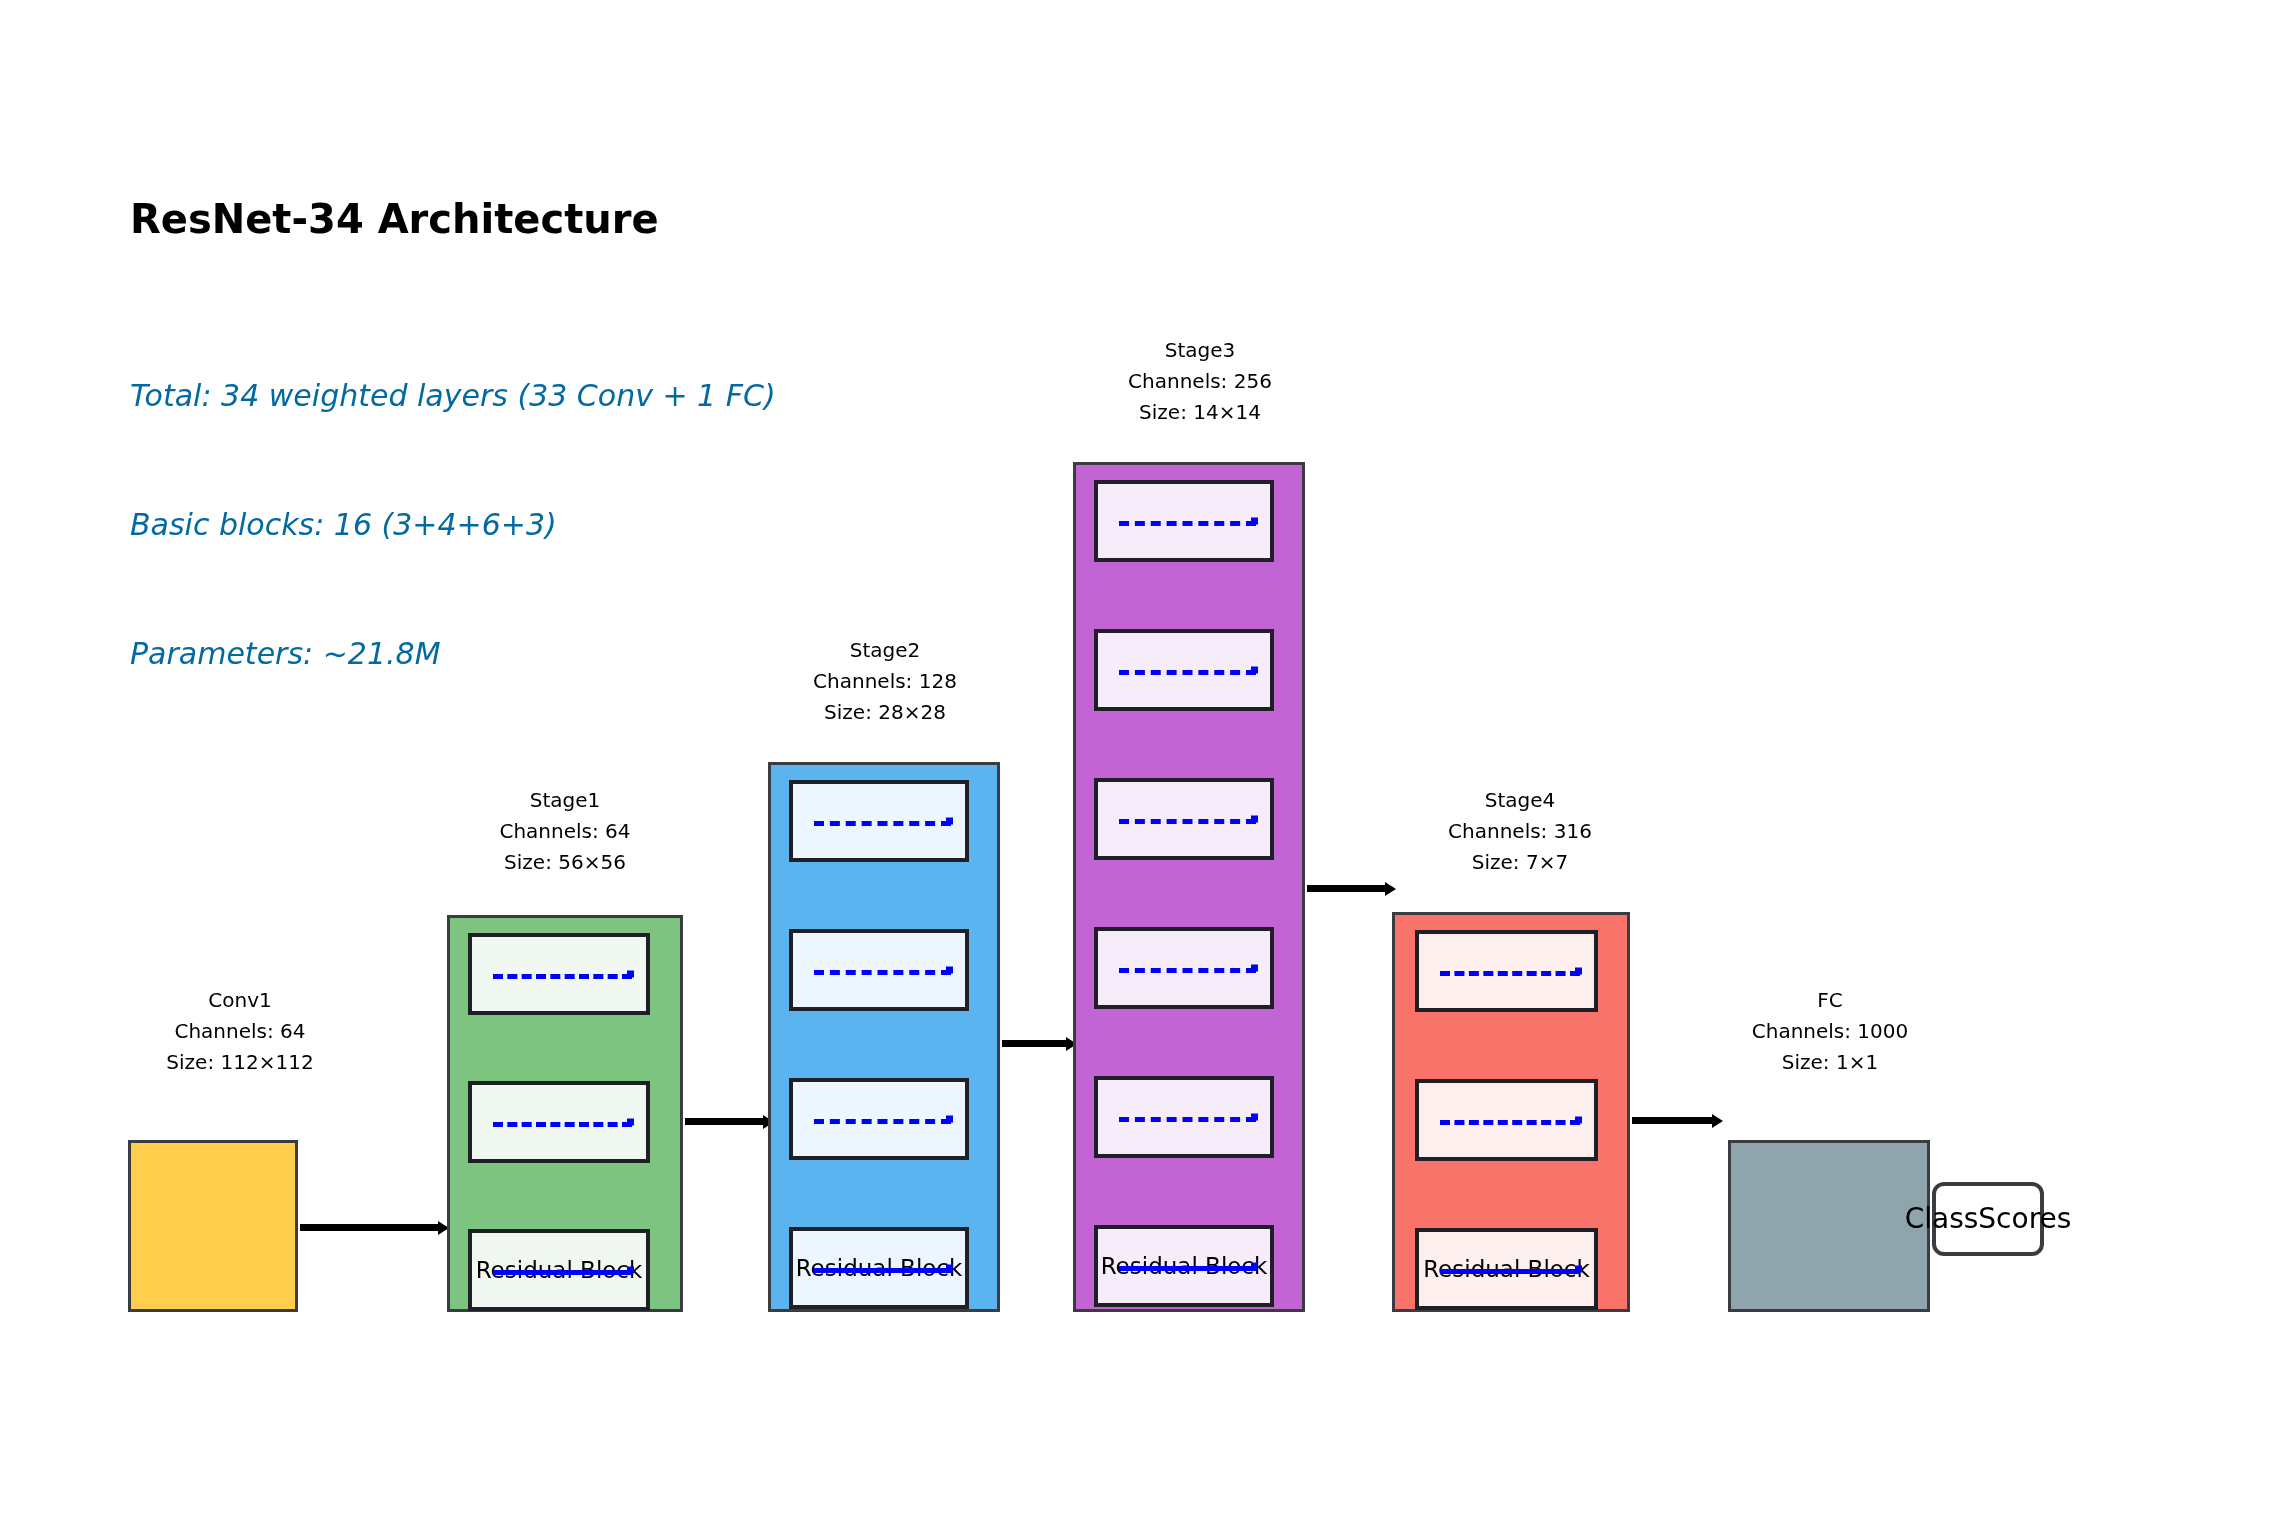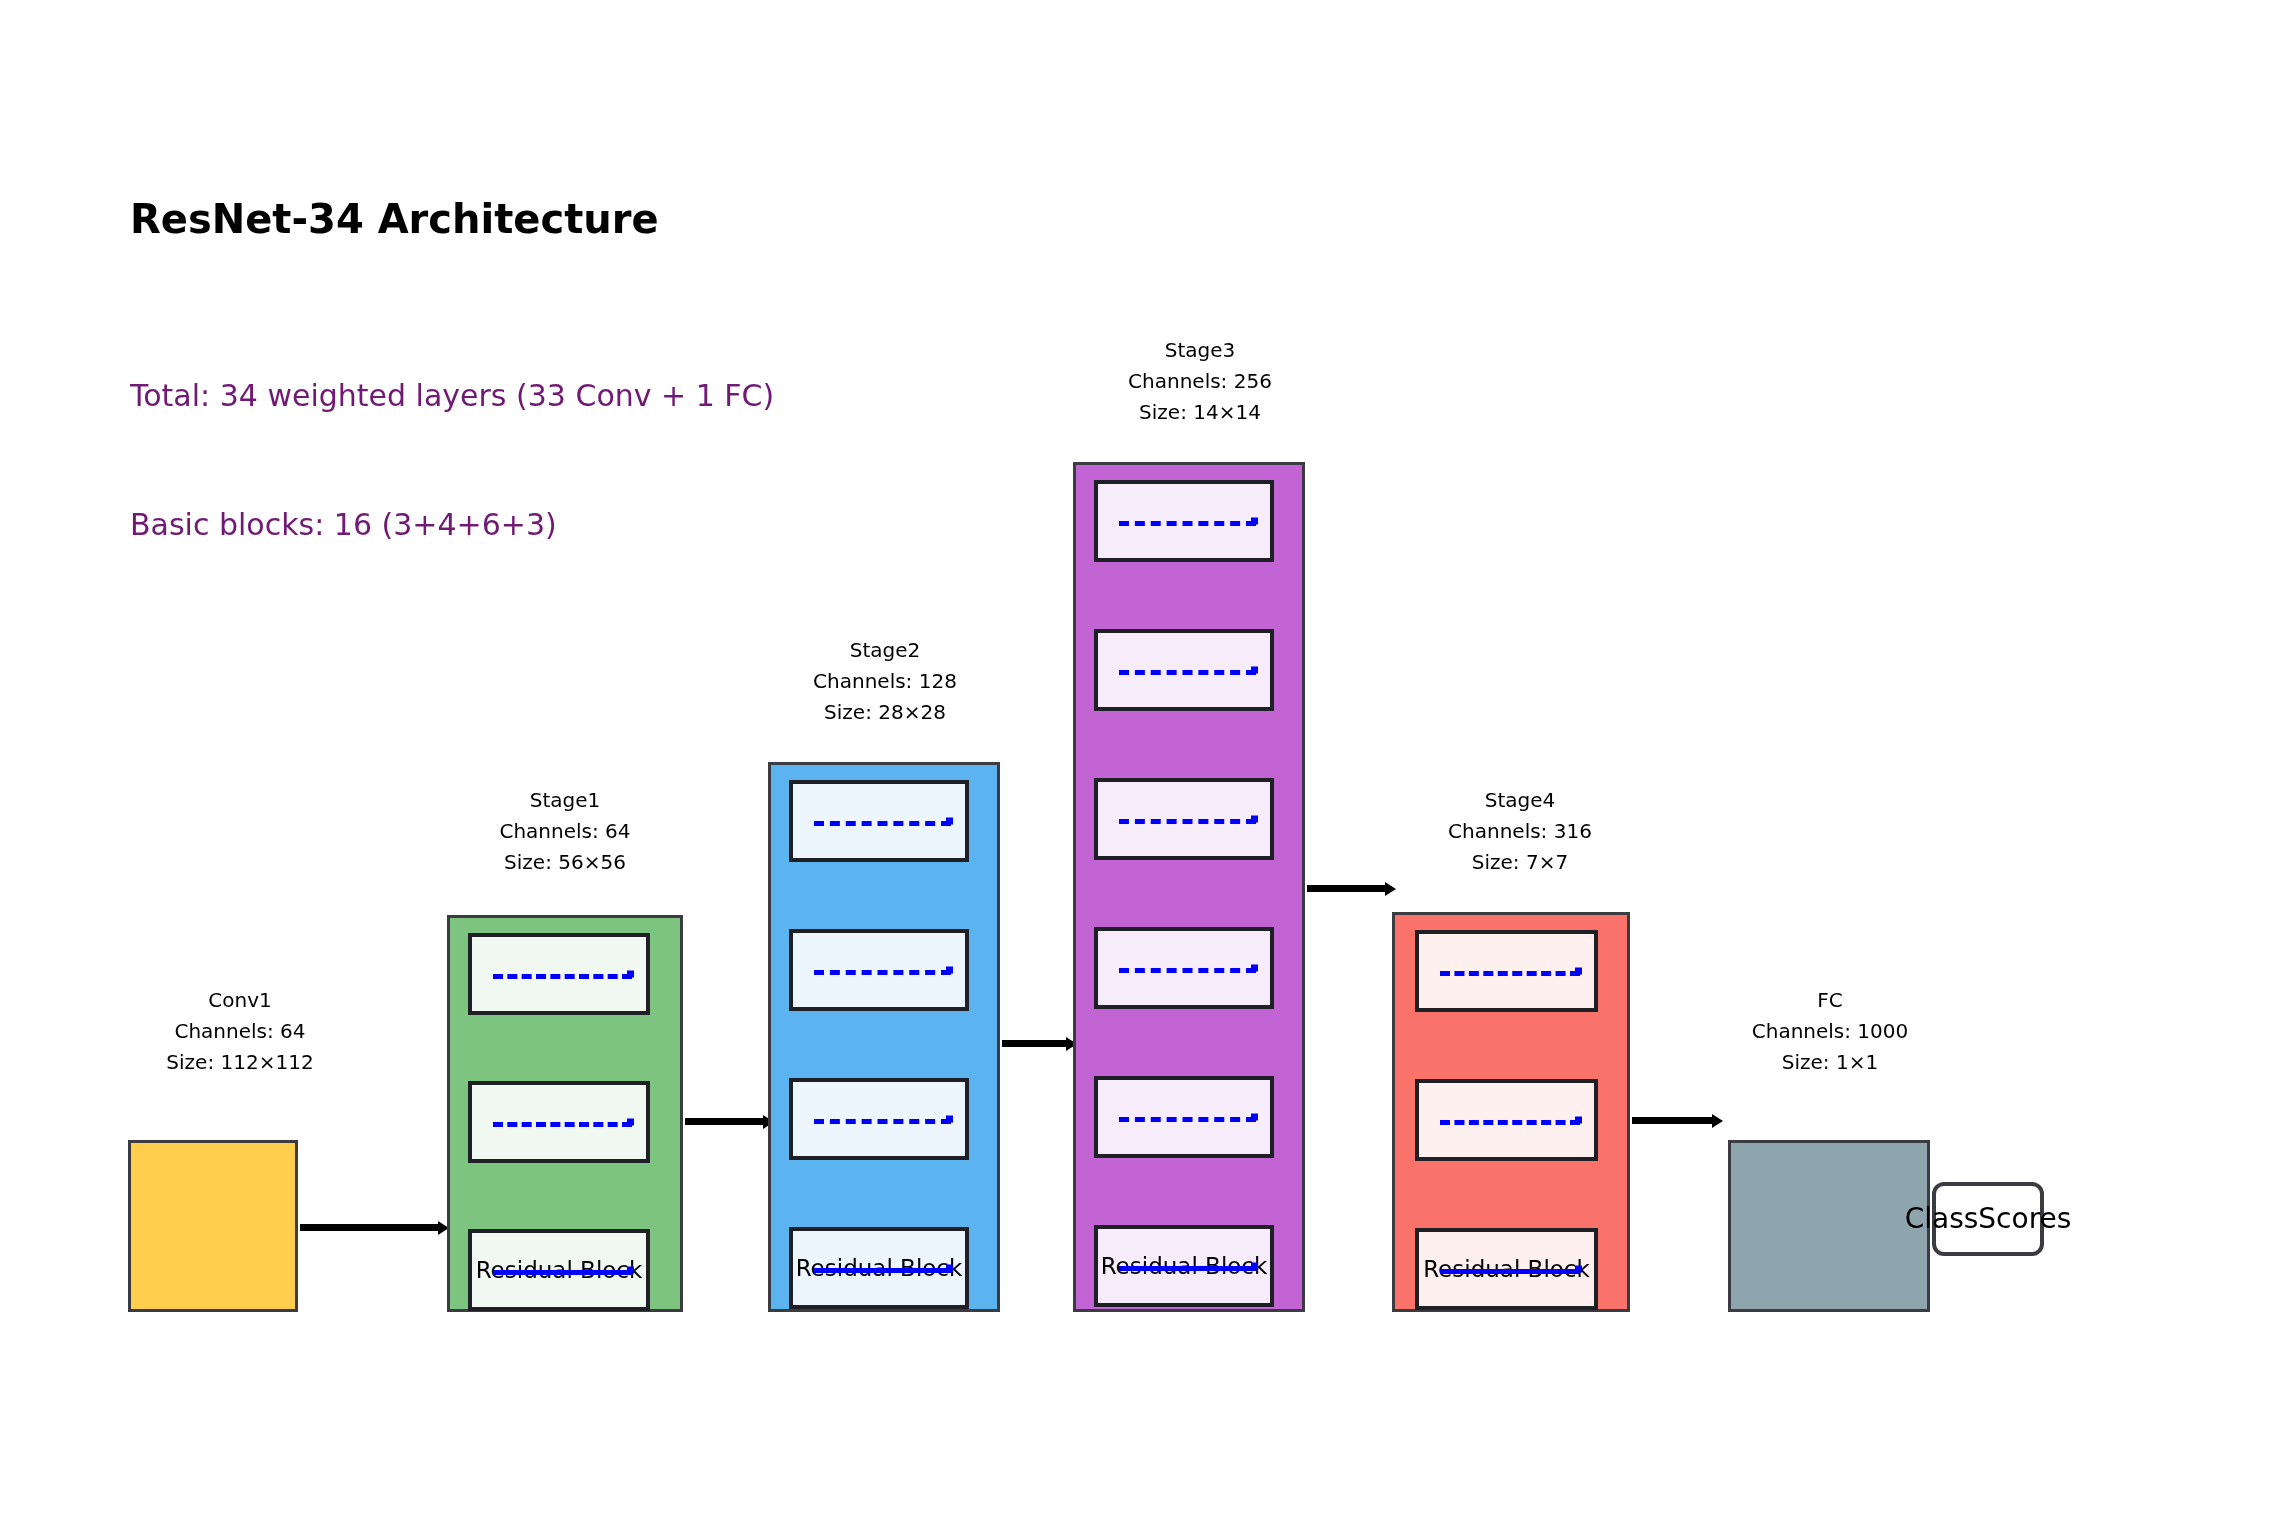--- a/index.html
+++ b/index.html
@@ -28,22 +28,23 @@
     color: #000000;
     letter-spacing: 0px;
     white-space: nowrap;
   }
   #subtitle {
     position: absolute;
     left: 130px;
     top: 288px;
     font-size: 30px;
     line-height: 43px;
-    color: #701a75;
+    color: #0369a1;
     white-space: pre;
+    font-style: italic;
   }
   .sub-line { display: block; }
 
   
   .col-label {
     position: absolute;
     text-align: center;
     font-size: 20px;
     line-height: 31px;
     color: #000000;
@@ -136,20 +137,21 @@
 </head>
 <body>
 
 <div id="canvas">
 
   <div id="title">ResNet-34 Architecture</div>
 
   <div id="subtitle">
     <span class="sub-line">Total: 34 weighted layers (33 Conv + 1 FC)</span>
     <span class="sub-line">Basic blocks: 16 (3+4+6+3)</span>
+    <span class="sub-line">Parameters: ~21.8M</span>
   </div>
 
   <div class="col-label" style="left:240px; top:985px;">
     <span class="ln">Conv1</span>
     <span class="ln">Channels: 64</span>
     <span class="ln">Size: 112×112</span>
   </div>
   <div class="stage-box" id="box-conv1" style="left:128px; top:1140px; width:170px; height:172px; background:#ffce4d;"></div>
 
   <div class="connector" style="left:300px; top:1224px; width:140px;"></div>

